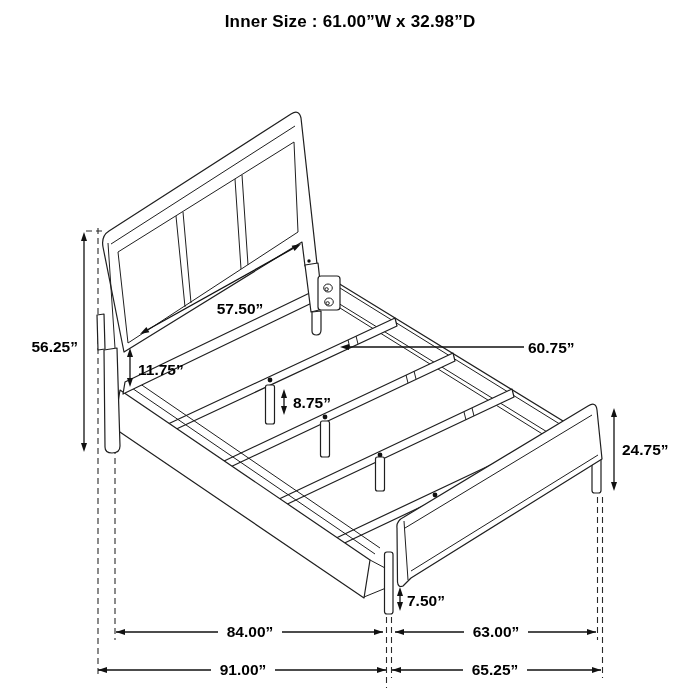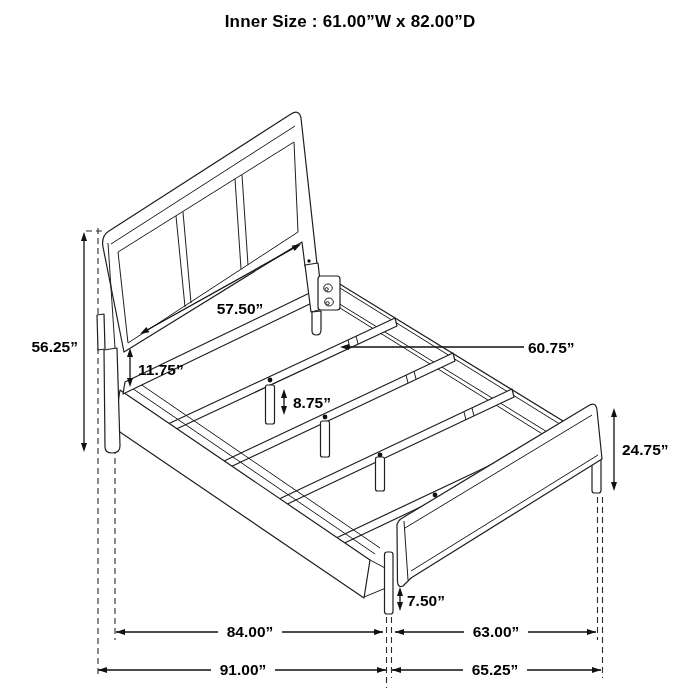--- a/index.html
+++ b/index.html
@@ -17,21 +17,21 @@
   .wh{fill:#ffffff;stroke:#1f1f1f;stroke-width:1.2;stroke-linejoin:round;}
   .dash{fill:none;stroke:#2a2a2a;stroke-width:1.1;stroke-dasharray:6 4;}
   .dim{fill:none;stroke:#111;stroke-width:1.3;}
   .ah{fill:#111;stroke:none;}
   .lbl{font-family:"Liberation Sans",sans-serif;font-size:15.5px;font-weight:bold;fill:#000;}
   .dot{fill:#111;stroke:none;}
 </style>
 </head>
 <body>
 
-<div class="title">Inner Size : 61.00”W x 82.00”D</div>
+<div class="title">Inner Size : 61.00”W x 32.98”D</div>
 
 <svg width="700" height="700" viewBox="0 0 700 700">
 
   <g>
     <path class="dash" d="M98,228 L98,676"></path>
     <path class="dash" d="M115,428 L115,640"></path>
     <path class="dash" d="M386.5,617 L386.5,688"></path>
     <path class="dash" d="M391.5,617 L391.5,678"></path>
     <path class="dash" d="M597.5,497 L597.5,640"></path>
     <path class="dash" d="M602.5,497 L602.5,678"></path>

